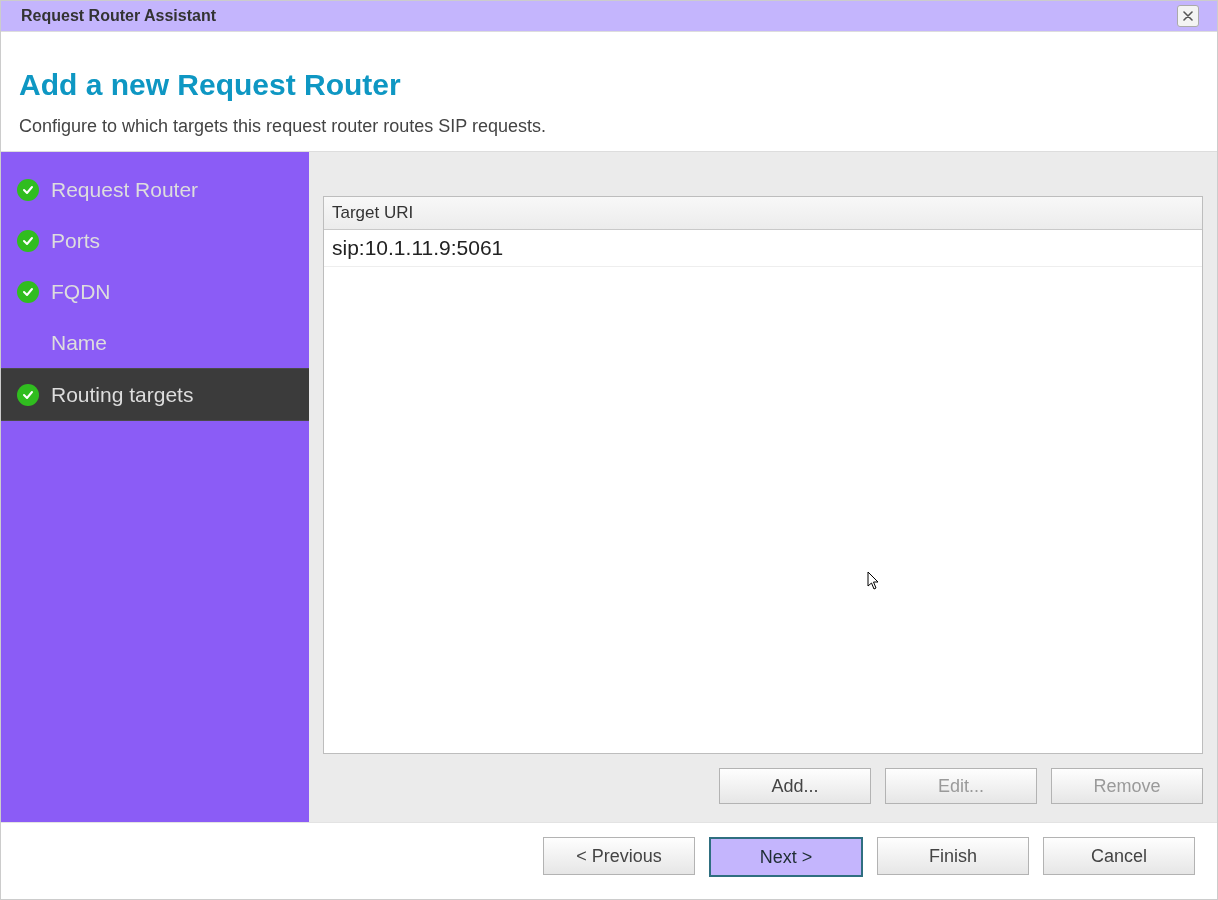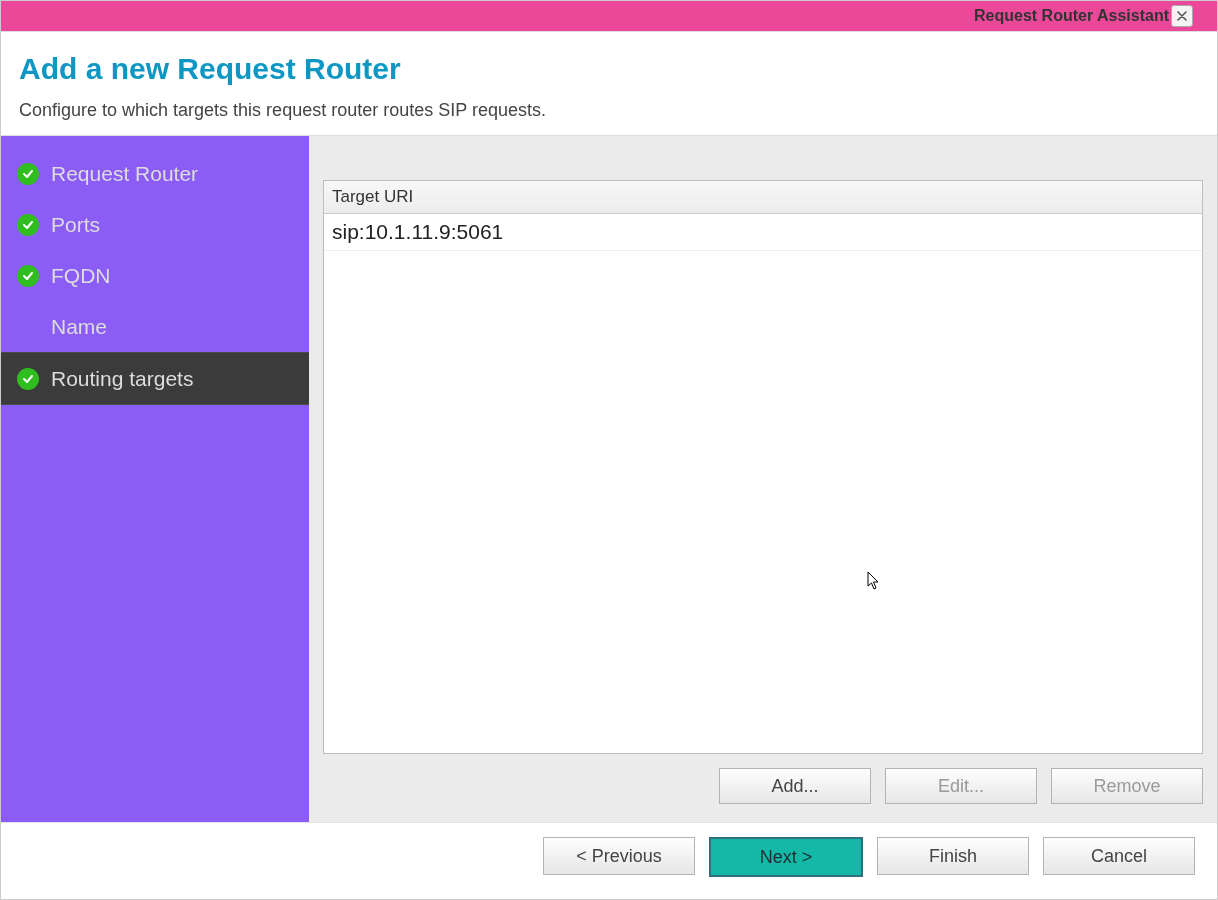--- a/index.html
+++ b/index.html
@@ -1,40 +1,40 @@
 <!DOCTYPE html>
 <html><head>
 <meta charset="utf-8">
 <style>
   html,body{margin:0;padding:0;height:100%;font-family:Arial,Helvetica,sans-serif;background:#fff;font-size:14px;color:#222}
   .window{width:1218px;height:900px;box-sizing:border-box;border:1px solid #ccc;display:flex;flex-direction:column;background:#fff;position:relative}
-  .titlebar{height:30px;display:flex;align-items:center;justify-content:flex-end;border-bottom:1px solid #ddd;padding:0 24px;background:#ec4899}
+  .titlebar{height:30px;display:flex;align-items:center;justify-content:space-between;border-bottom:1px solid #ddd;padding:0 18px;background:#c4b5fd}
   .titlebar .title{font-size:16px;font-weight:bold;color:#333;padding:4px 2px}
   .titlebar .close{width:20px;height:20px;border:1px solid #aaa;border-radius:3px;display:flex;align-items:center;justify-content:center;background:#f3f3f3}
   .header{padding:20px 18px 14px 18px;border-bottom:1px solid #ddd}
-  .header .h1{font-size:30px;font-weight:bold;color:#0e97c3;margin:0 0 14px 0}
+  .header .h1{font-size:30px;font-weight:bold;color:#0e97c3;margin:16px 0 14px 0}
   .header .sub{font-size:18px;color:#444}
   .body{flex:1;display:flex;min-height:0}
   .sidebar{width:308px;background:#8b5cf6;color:#ddd;box-sizing:border-box;padding-top:12px}
   .sidebar .item{display:flex;align-items:center;height:51px;padding-left:16px;font-size:21px}
   .sidebar .item.active{background:#3b3b3b;border-top:1px solid #4a4a4a;border-bottom:1px solid #4a4a4a}
   .sidebar .check{width:22px;height:22px;border-radius:50%;background:#30bd1f;margin-right:12px;display:flex;align-items:center;justify-content:center;flex-shrink:0}
   .sidebar .check.blank{background:transparent}
   .sidebar .check svg{width:12px;height:12px}
   .content{flex:1;display:flex;flex-direction:column;background:#ebebeb;padding:44px 14px 18px 14px;box-sizing:border-box;min-height:0}
   .table{flex:1;background:#fff;border:1px solid #bdbdbd;display:flex;flex-direction:column;min-height:0}
   .table .thead{background:linear-gradient(#f8f8f8,#ececec);border-bottom:1px solid #c9c9c9;padding:6px 8px;font-size:17px;color:#333}
   .table .row{padding:6px 8px;font-size:21px;color:#222;border-bottom:1px solid #eee}
   .row-buttons{display:flex;justify-content:flex-end;gap:14px;margin-top:14px}
   .row-buttons .btn{width:150px;height:34px}
   .btn{font-size:18px;color:#444;background:linear-gradient(#fefefe,#e6e6e6);border:1px solid #b3b3b3;border-radius:0;display:flex;align-items:center;justify-content:center}
   .btn.disabled{color:#9a9a9a}
   .footer{padding:14px 22px 22px 22px;display:flex;justify-content:flex-end;gap:14px;border-top:1px solid #e3e3e3}
   .footer .btn{width:150px;height:36px}
-  .btn.primary{background:#14b8a6;border:2px solid #2f6f80;color:#1e2d32}
+  .btn.primary{background:#c4b5fd;border:2px solid #2f6f80;color:#1e2d32}
   .cursor{position:absolute;left:866px;top:570px;width:14px;height:20px;pointer-events:none}
 </style>
 </head>
 <body>
 
 <div class="window">
   <div class="titlebar">
     <div class="title">Request Router Assistant</div>
     <div class="close">
       <svg viewBox="0 0 10 10" width="10" height="10">

